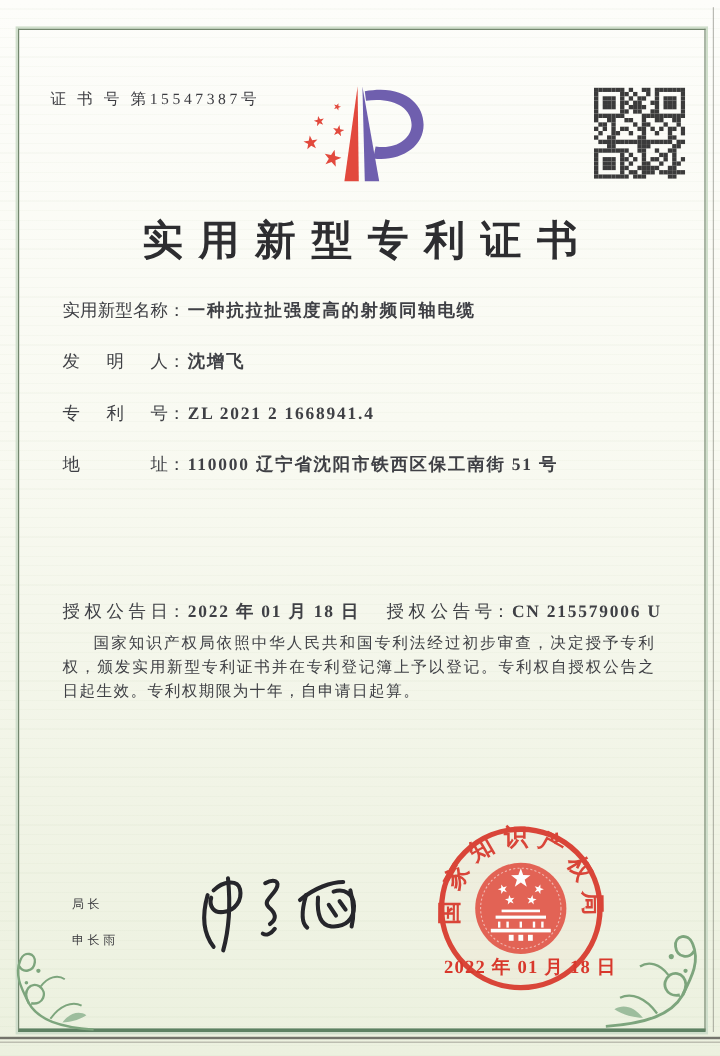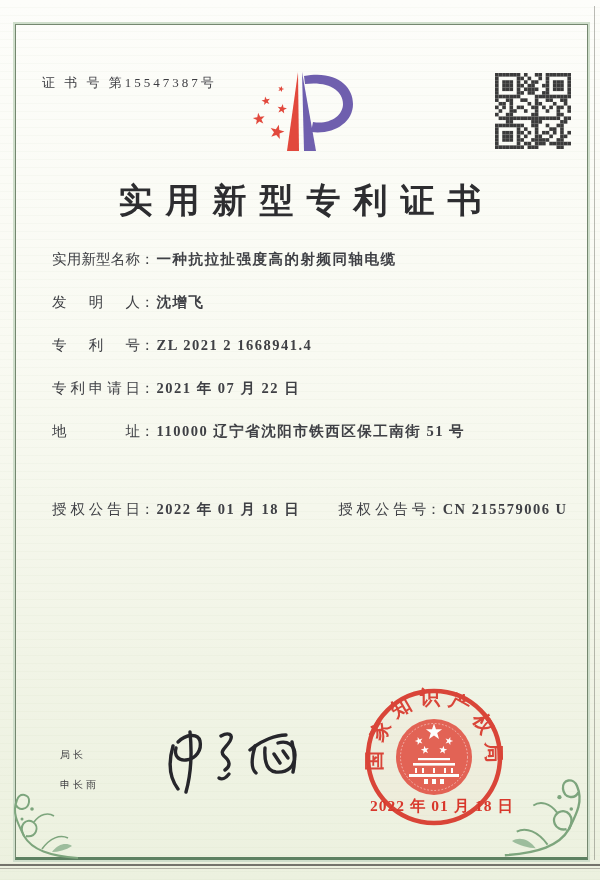--- a/index.html
+++ b/index.html
@@ -34,21 +34,21 @@
     position:absolute;left:0;top:178px;width:600px;text-align:center;
     font-size:34px;font-weight:600;letter-spacing:13px;color:#2d2d30;
     text-indent:13px;
   }
   .fields{position:absolute;left:52px;top:251px;width:500px;}
   .frow{margin:0 0 27px 0;font-size:14.5px;color:#3f4045;line-height:16px;white-space:nowrap;}
   .flabel{display:inline-block;width:88px;text-align:justify;text-align-last:justify;vertical-align:top;}
   .fcolon{display:inline-block;margin:0 2px 0 0;}
   .fvalue{letter-spacing:1.5px;font-weight:bold;}
   .grant-row{position:absolute;left:52px;top:500px;width:520px;font-size:14.5px;color:#3f4045;white-space:nowrap;}
-  .grant-no{margin-left:38px;}
+  .grant-no{margin-left:22px;}
   .body-text{
     position:absolute;left:52px;top:526px;width:494px;
     font-size:13px;line-height:20px;color:#3f4045;
     text-align:justify;letter-spacing:1.2px;
   }
   .body-text p{margin:0;text-indent:2em;}
   .signer{position:absolute;left:60px;top:740px;font-size:10px;color:#3a3a3e;letter-spacing:3px;line-height:30px;}
   .signature-svg{position:absolute;left:152px;top:712px;width:172px;height:96px;}
   .seal-svg{position:absolute;left:349px;top:672px;width:170px;height:170px;opacity:.93;}
   .seal-date{
@@ -343,32 +343,30 @@
   <div class="frow">
     <span class="flabel">实用新型名称</span><span class="fcolon">：</span><span class="fvalue">一种抗拉扯强度高的射频同轴电缆</span>
   </div>
   <div class="frow">
     <span class="flabel">发明人</span><span class="fcolon">：</span><span class="fvalue">沈增飞</span>
   </div>
   <div class="frow">
     <span class="flabel">专利号</span><span class="fcolon">：</span><span class="fvalue">ZL 2021 2 1668941.4</span>
   </div>
   <div class="frow">
-    <span class="flabel">专利申请日</span><span class="fcolon">：</span><span class="fvalue">2021 年 07 月 22 日</span>
-  </div>
-  <div class="frow">
     <span class="flabel">地址</span><span class="fcolon">：</span><span class="fvalue">110000 辽宁省沈阳市铁西区保工南街 51 号</span>
   </div>
 </div>
 
 <div class="grant-row">
   <span><span class="flabel">授权公告日</span><span class="fcolon">：</span><span class="fvalue">2022 年 01 月 18 日</span></span><span class="grant-no"><span class="flabel">授权公告号</span><span class="fcolon">：</span><span class="fvalue">CN 215579006 U</span></span>
 </div>
 
 <div class="body-text">
+  <p>国家知识产权局依照中华人民共和国专利法经过初步审查，决定授予专利权，颁发实用新型专利证书并在专利登记簿上予以登记。专利权自授权公告之日起生效。专利权期限为十年，自申请日起算。</p>
 </div>
 
 <div class="signer">
   <div>局长</div>
   <div>申长雨</div>
 </div>
 
 <svg class="signature-svg" viewBox="0 0 172 96" fill="none" stroke="#26262b" stroke-width="3.4" stroke-linecap="round">
   <path d="M21,34 C17,48 16,64 26,77"></path>
   <path d="M26,30 C34,22 46,21 48,29 C50,38 44,47 34,48 C26,49 22,43 24,36"></path>

